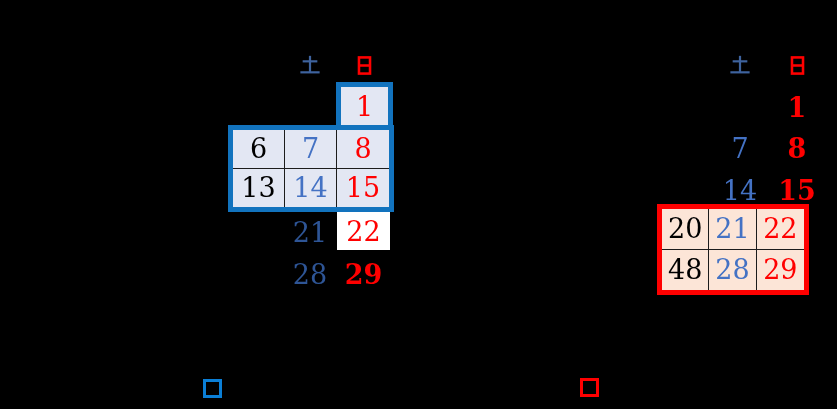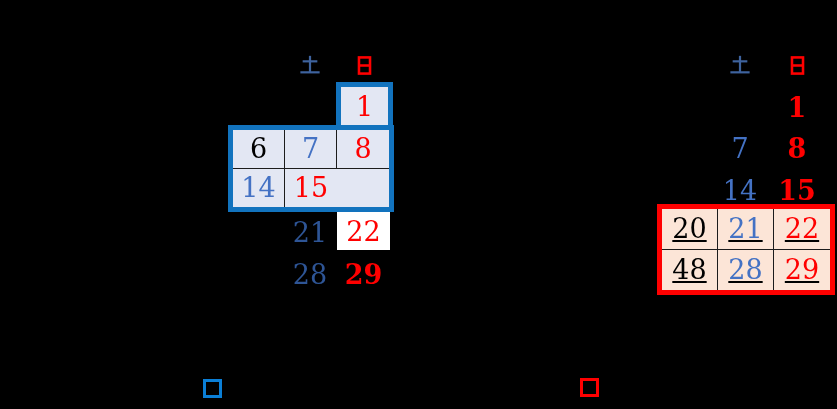--- a/index.html
+++ b/index.html
@@ -18,24 +18,24 @@
     border:5px solid var(--left-border-blue);
     border-bottom:none;
   }
   .lblock{
     left:228px;top:125px;width:166px;height:87px;
     background:var(--left-cell-fill);
     border:5px solid var(--left-border-blue);
     display:grid;grid-template-columns:1fr 1fr 1fr;grid-template-rows:1fr 1fr;
   }
   .rblock{
-    left:657px;top:204px;width:178px;height:91px;
+    left:657px;top:204px;width:152px;height:91px;
     background:var(--right-cell-fill);
     border:5px solid var(--right-border-red);
-    display:grid;grid-template-columns:1fr 1fr 1fr;grid-template-rows:1fr 1fr;text-decoration:underline;
+    display:grid;grid-template-columns:1fr 1fr 1fr;grid-template-rows:1fr 1fr;
   }
   .gcell{display:flex;align-items:center;justify-content:center;font-size:27px;line-height:1;}
   .gcell.bR{border-right:1.5px solid #1c1c1c;}
   .gcell.bB{border-bottom:1.5px solid #1c1c1c;}
   .num{font-size:27px;line-height:1;}
   .hdr{font-size:22px;line-height:1;}
   .n-black{color:var(--weekday-black);}
   .n-sat{color:var(--saturday-number-blue);}
   .n-satdark{color:var(--saturday-dark-blue);}
   .n-sun{color:var(--sunday-red);}
@@ -74,20 +74,21 @@
   </div>
 
   <div class="abs cbox cell1">
     <span class="num n-sun">1</span>
   </div>
 
   <div class="abs lblock">
     <div class="gcell bR bB n-black">6</div>
     <div class="gcell bR bB n-sat">7</div>
     <div class="gcell bB n-sun">8</div>
+    <div class="gcell bR n-black">13</div>
     <div class="gcell bR n-sat">14</div>
     <div class="gcell n-sun">15</div>
   </div>
 
   <div class="abs cbox" style="left:283px;top:213px;width:54px;height:38px;">
     <span class="num n-satdark">21</span>
   </div>
   <div class="abs cbox white-cell" style="left:337px;top:212px;width:53px;height:38px;">
     <span class="num n-sun">22</span>
   </div>

